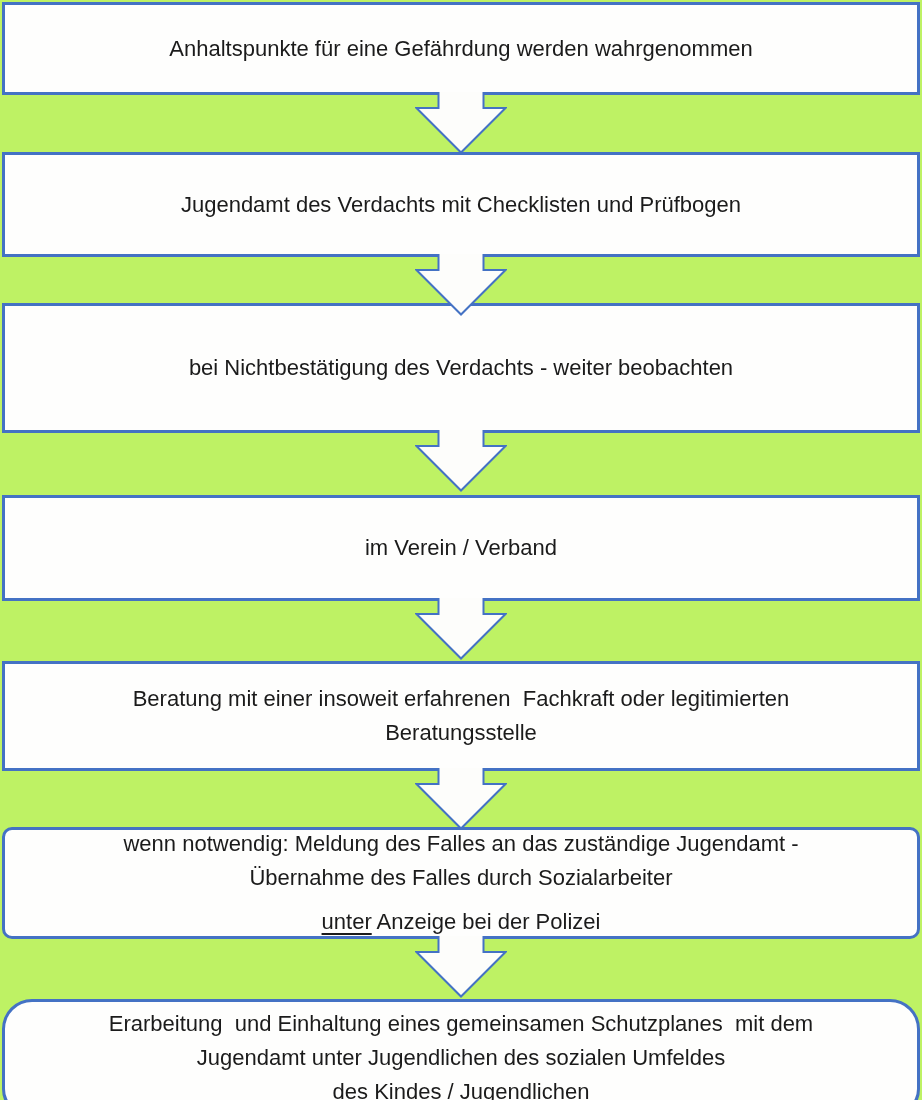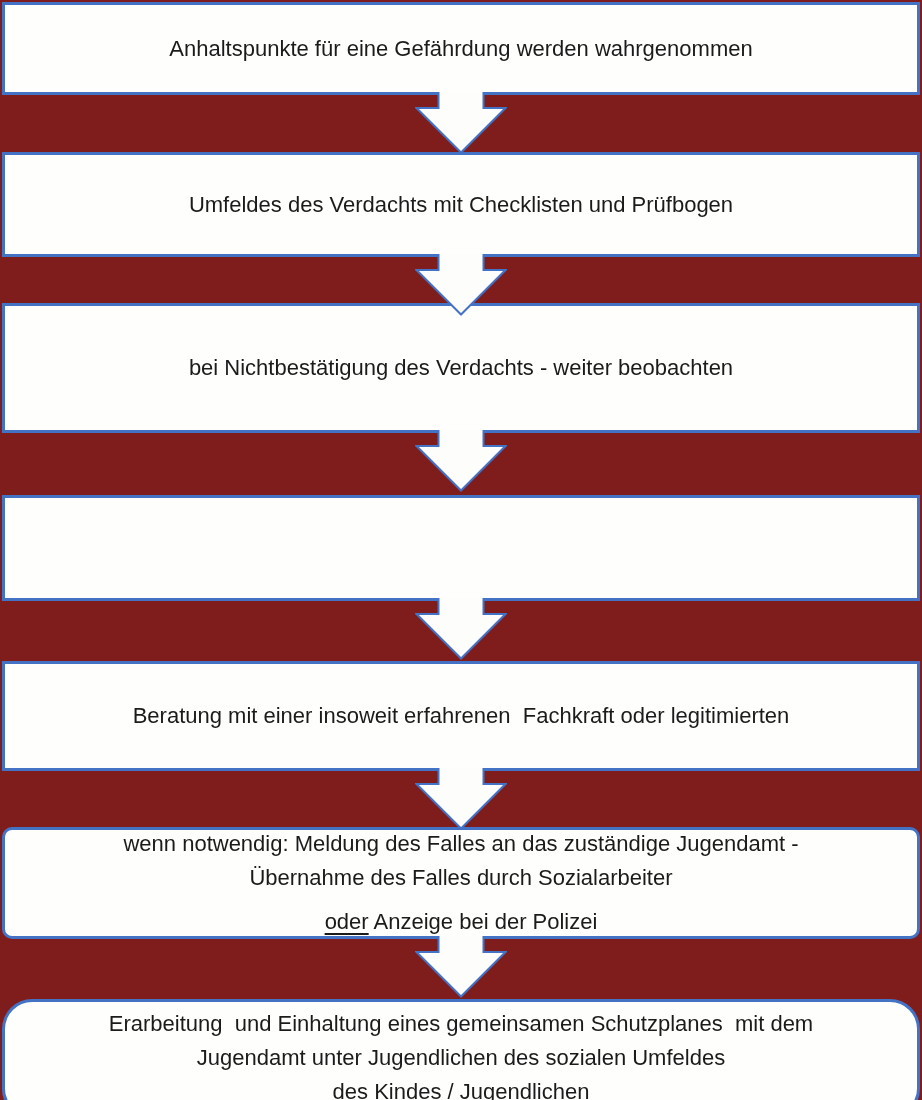--- a/index.html
+++ b/index.html
@@ -7,21 +7,21 @@
     padding: 0;
     background: #fdfdfb;
     font-family: "Liberation Sans", sans-serif;
   }
   .page {
     width: 922px;
     height: 1100px;
     margin: 0 auto;
     box-sizing: border-box;
     padding: 2px 2px 0 2px;
-    background: #7f1d1d;
+    background: #bef264;
     overflow: hidden;
   }
   .flow {
     display: flex;
     flex-direction: column;
     align-items: stretch;
   }
   .box {
     box-sizing: border-box;
     border: 3px solid #4472C4;
@@ -79,62 +79,64 @@
       <span class="line">Anhaltspunkte für eine Gefährdung werden wahrgenommen</span>
     </section>
 
     <div class="gap g1">
       <svg width="92" height="62" viewBox="0 0 92 62">
         <path d="M23.5 0 V16 H1.5 L46 60.5 L90.5 16 H68.5 V0" fill="#fdfdfb" stroke="#4472C4" stroke-width="2" stroke-linejoin="miter"></path>
       </svg>
     </div>
 
     <section class="box b2">
-      <span class="line">Umfeldes des Verdachts mit Checklisten und Prüfbogen</span>
+      <span class="line">Jugendamt des Verdachts mit Checklisten und Prüfbogen</span>
     </section>
 
     <div class="gap g2">
       <svg width="92" height="62" viewBox="0 0 92 62">
         <path d="M23.5 0 V16 H1.5 L46 60.5 L90.5 16 H68.5 V0" fill="#fdfdfb" stroke="#4472C4" stroke-width="2" stroke-linejoin="miter"></path>
       </svg>
     </div>
 
     <section class="box b3">
       <span class="line">bei Nichtbestätigung des Verdachts - weiter beobachten</span>
     </section>
 
     <div class="gap g3">
       <svg width="92" height="62" viewBox="0 0 92 62">
         <path d="M23.5 0 V16 H1.5 L46 60.5 L90.5 16 H68.5 V0" fill="#fdfdfb" stroke="#4472C4" stroke-width="2" stroke-linejoin="miter"></path>
       </svg>
     </div>
 
     <section class="box b4">
+      <span class="line">im Verein / Verband</span>
     </section>
 
     <div class="gap g4">
       <svg width="92" height="62" viewBox="0 0 92 62">
         <path d="M23.5 0 V16 H1.5 L46 60.5 L90.5 16 H68.5 V0" fill="#fdfdfb" stroke="#4472C4" stroke-width="2" stroke-linejoin="miter"></path>
       </svg>
     </div>
 
     <section class="box b5">
       <span class="line">Beratung mit einer insoweit erfahrenen  Fachkraft oder legitimierten</span>
+      <span class="line">Beratungsstelle</span>
     </section>
 
     <div class="gap g5">
       <svg width="92" height="62" viewBox="0 0 92 62">
         <path d="M23.5 0 V16 H1.5 L46 60.5 L90.5 16 H68.5 V0" fill="#fdfdfb" stroke="#4472C4" stroke-width="2" stroke-linejoin="miter"></path>
       </svg>
     </div>
 
     <section class="box b6">
       <span class="line">wenn notwendig: Meldung des Falles an das zuständige Jugendamt -</span>
       <span class="line">Übernahme des Falles durch Sozialarbeiter</span>
-      <span class="para2"><span class="u">oder</span><span> Anzeige bei der Polizei</span></span>
+      <span class="para2"><span class="u">unter</span><span> Anzeige bei der Polizei</span></span>
     </section>
 
     <div class="gap g6">
       <svg width="92" height="62" viewBox="0 0 92 62">
         <path d="M23.5 0 V16 H1.5 L46 60.5 L90.5 16 H68.5 V0" fill="#fdfdfb" stroke="#4472C4" stroke-width="2" stroke-linejoin="miter"></path>
       </svg>
     </div>
 
     <section class="box b7">
       <span class="line">Erarbeitung  und Einhaltung eines gemeinsamen Schutzplanes  mit dem</span>

